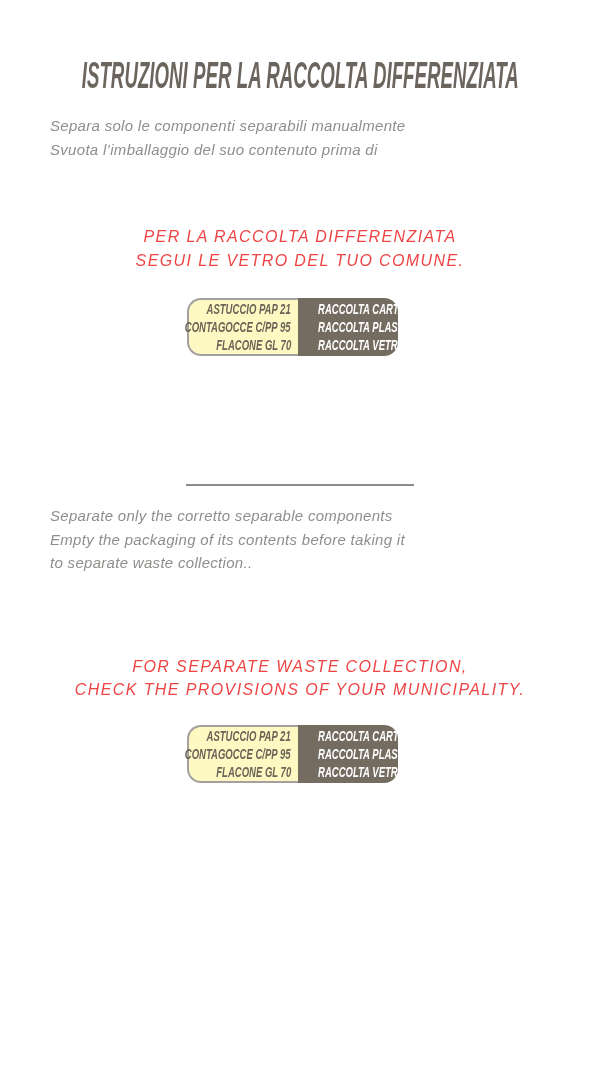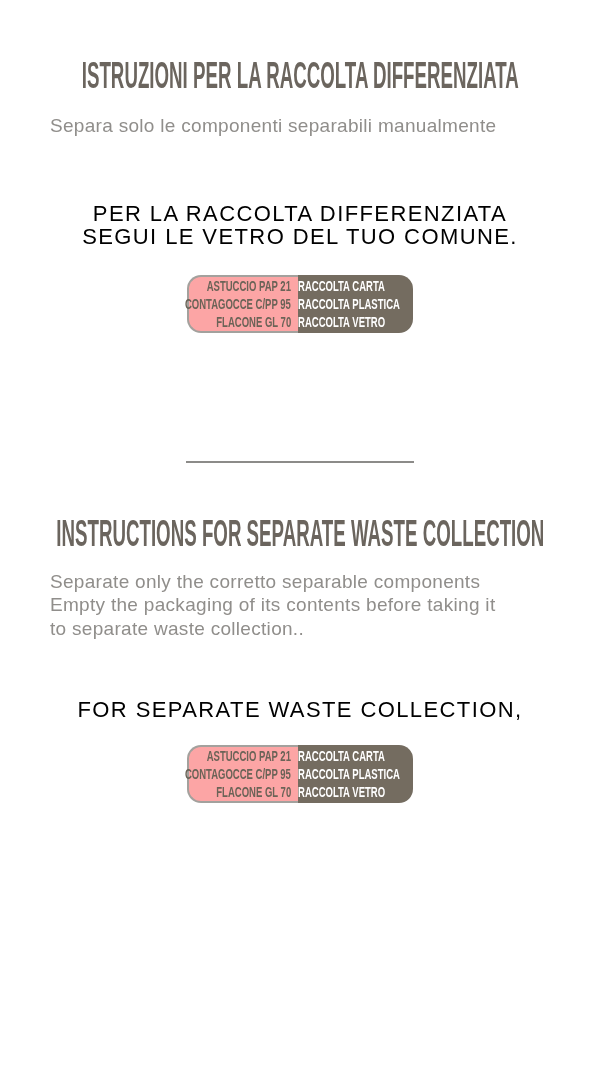--- a/index.html
+++ b/index.html
@@ -3,20 +3,21 @@
 <meta charset="utf-8">
 <style>
   html, body { margin: 0; padding: 0; background: #ffffff; }
   .sheet {
     position: relative;
     width: 600px;
     height: 1067px;
     background: #ffffff;
     overflow: hidden;
     font-family: "Liberation Sans", sans-serif;
+    font-style: italic;
   }
 
   
   .title-wrap {
     display: flex;
     justify-content: center;
     height: 36px;
     margin: 0;
   }
   .title-text {
@@ -29,36 +30,36 @@
     transform: scaleX(0.52);
   }
   .title-it { margin-top: 58px; }
   .title-en { margin-top: 53px; }
 
   
   .para { padding-left: 50px; margin: 0; }
   .para-it { margin-top: 20px; }
   .para-en { margin-top: 18px; }
   .pline {
-    font-size: 19px;
+    font-size: 15px;
     line-height: 23.5px;
     letter-spacing: 0.3px;
     color: #908e8b;
     white-space: nowrap;
   }
 
   
   .subhead { text-align: center; margin: 0; }
   .subhead-it { margin-top: 64px; }
-  .subhead-en { margin-top: 58px; }
+  .subhead-en { margin-top: 80px; }
   .shline {
-    font-size: 22px;
+    font-size: 16px;
     line-height: 23.5px;
     letter-spacing: 1.4px;
-    color: #000000;
+    color: #ef4444;
     white-space: nowrap;
   }
 
   
   .disposal-table {
     display: flex;
     width: 226px;
     height: 58px;
     margin-left: auto;
     margin-right: auto;
@@ -66,31 +67,31 @@
   .table-1 { margin-top: 26px; }
   .table-2 { margin-top: 23px; }
   .cell {
     display: flex;
     flex-direction: column;
     justify-content: center;
     box-sizing: border-box;
   }
   .cell-left {
     width: 111px;
-    background: #fca5a5;
+    background: #fef9c3;
     border: 2px solid #a3a19d;
     border-right: none;
     border-radius: 14px 0 0 14px;
     padding-right: 7px;
   }
   .cell-right {
-    width: 115px;
+    width: 100px;
     background: #746c60;
     border-radius: 0 14px 14px 0;
-    padding-left: 0;
+    padding-left: 20px;
   }
   .cell-line {
     height: 18px;
     display: flex;
     align-items: center;
   }
   .cell-left .cell-line { justify-content: flex-end; }
   .cell-right .cell-line { justify-content: flex-start; }
   .cnd {
     display: inline-block;
@@ -122,20 +123,21 @@
 <body>
 
 <div class="sheet">
 
   <div class="title-wrap title-it">
     <span class="title-text">ISTRUZIONI PER LA RACCOLTA DIFFERENZIATA</span>
   </div>
 
   <div class="para para-it">
     <div class="pline">Separa solo le componenti separabili manualmente</div>
+    <div class="pline">Svuota l’imballaggio del suo contenuto prima di</div>
   </div>
 
   <div class="subhead subhead-it">
     <div class="shline">PER LA RACCOLTA DIFFERENZIATA</div>
     <div class="shline">SEGUI LE VETRO DEL TUO COMUNE.</div>
   </div>
 
   <div class="disposal-table table-1">
     <div class="cell cell-left">
       <div class="cell-line">
@@ -156,32 +158,30 @@
           <span class="cnd">RACCOLTA PLASTICA</span>
         </div>
       <div class="cell-line">
           <span class="cnd">RACCOLTA VETRO</span>
         </div>
     </div>
   </div>
 
   <div class="divider"></div>
 
-  <div class="title-wrap title-en">
-    <span class="title-text">INSTRUCTIONS FOR SEPARATE WASTE COLLECTION</span>
-  </div>
 
   <div class="para para-en">
     <div class="pline">Separate only the corretto separable components</div>
     <div class="pline">Empty the packaging of its contents before taking it</div>
     <div class="pline">to separate waste collection..</div>
   </div>
 
   <div class="subhead subhead-en">
     <div class="shline">FOR SEPARATE WASTE COLLECTION,</div>
+    <div class="shline">CHECK THE PROVISIONS OF YOUR MUNICIPALITY.</div>
   </div>
 
   <div class="disposal-table table-2">
     <div class="cell cell-left">
       <div class="cell-line">
           <span class="cnd">ASTUCCIO PAP 21</span>
         </div>
       <div class="cell-line">
           <span class="cnd">CONTAGOCCE C/PP 95</span>
         </div>

